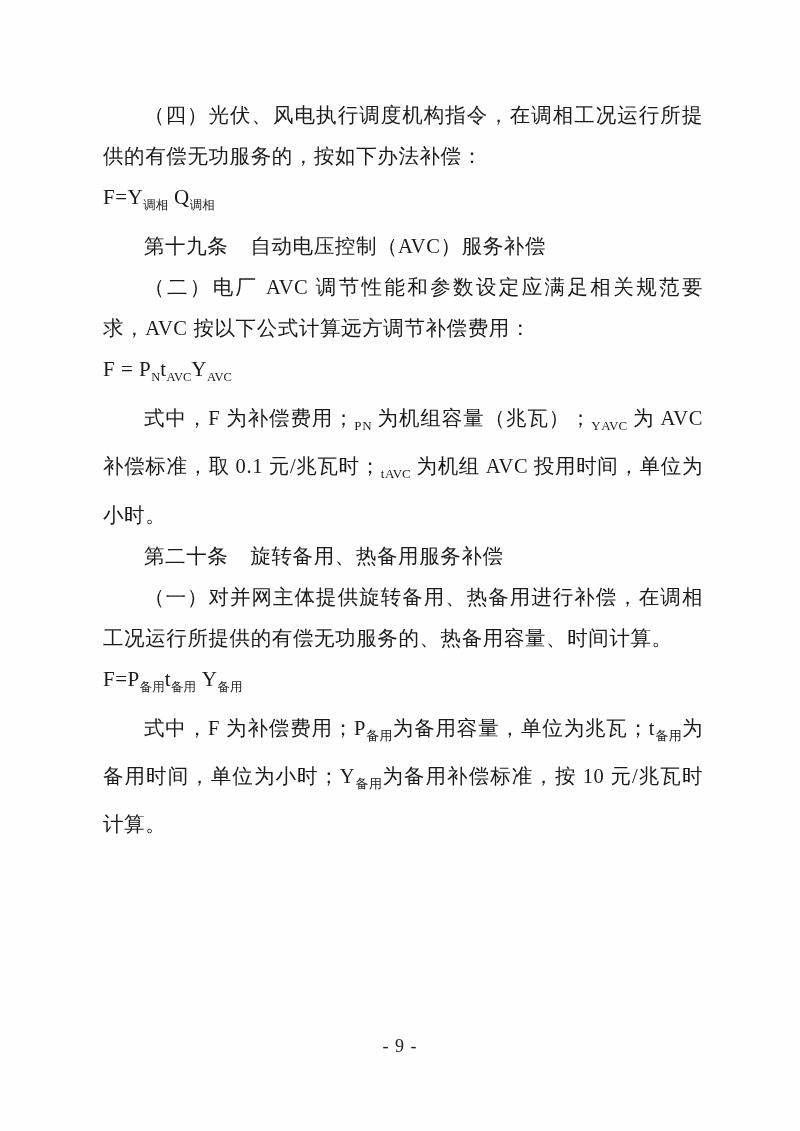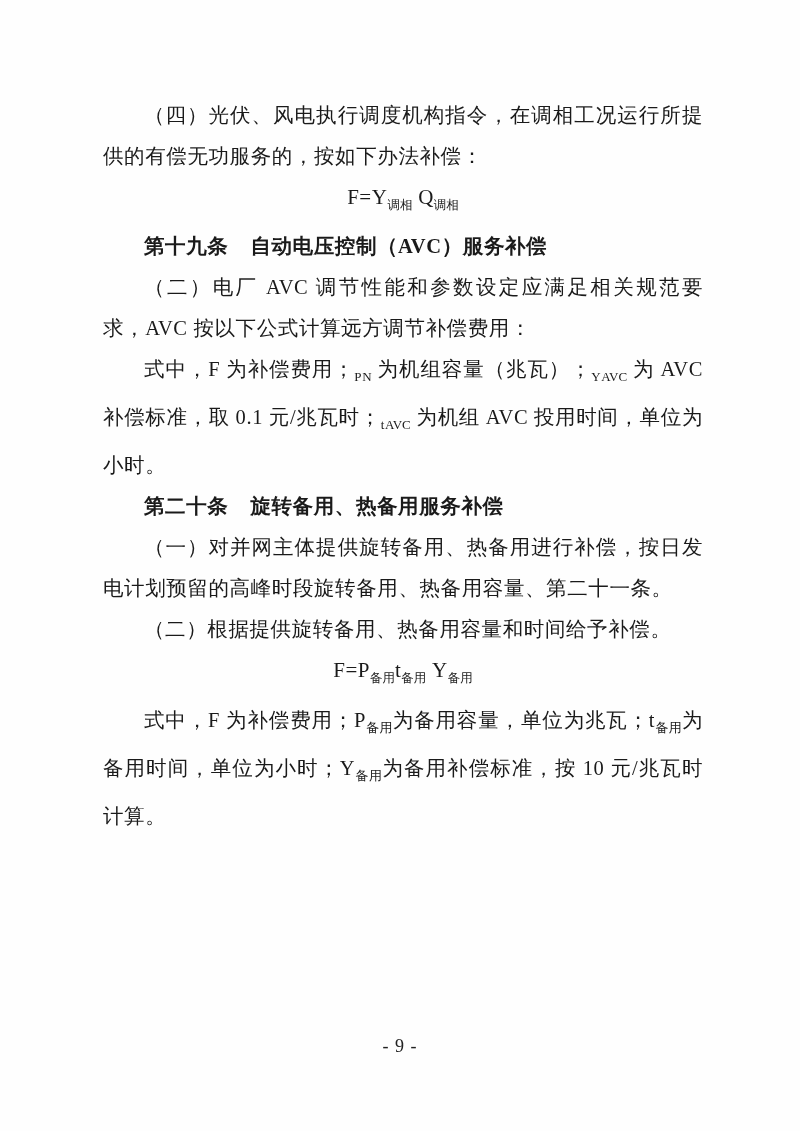--- a/index.html
+++ b/index.html
@@ -34,28 +34,28 @@
     line-height: 41px;
     text-align: justify;
     text-justify: inter-ideograph;
     letter-spacing: 0.6px;
   }
   .indent {
     text-indent: 41px;
   }
   .heading {
     text-indent: 41px;
-    font-weight: bold;
+    font-weight: normal;
   }
   .heading .gap {
     display: inline-block;
     width: 22px;
   }
   .formula {
-    text-align: center;
+    text-align: left;
     text-indent: 0;
     font-size: 21px;
     line-height: 41px;
     letter-spacing: 0.5px;
   }
   .formula .fsub {
     font-size: 12.5px;
     vertical-align: sub;
     letter-spacing: 0;
   }
@@ -92,28 +92,28 @@
     <p class="indent">（四）光伏、风电执行调度机构指令，在调相工况运行所提供的有偿无功服务的，按如下办法补偿：</p>
 
     <p class="formula">F=Y<span class="fsub">调相</span>&nbsp;Q<span class="fsub">调相</span></p>
 
 
     <p class="heading"><span>第十九条</span><span class="gap"></span><span>自动电压控制（AVC）服务补偿</span></p>
 
 
     <p class="indent">（二）电厂 <span class="lat">AVC</span> 调节性能和参数设定应满足相关规范要求，<span class="lat">AVC</span> 按以下公式计算远方调节补偿费用：</p>
 
+    <p class="formula">F = P<span class="fsub">N</span>t<span class="fsub">AVC</span>Y<span class="fsub">AVC</span></p>
 
     <p class="indent">式中，<span class="lat">F</span> 为补偿费用；<span class="lat"><span class="sup-n">P</span><span class="sub">N</span></span> 为机组容量（兆瓦）；<span class="lat"><span class="sup-n">Y</span><span class="sub">AVC</span></span> 为 <span class="lat">AVC</span> 补偿标准，取 <span class="lat">0.1</span> 元/兆瓦时；<span class="lat"><span class="sup-n">t</span><span class="sub">AVC</span></span> 为机组 <span class="lat">AVC</span> 投用时间，单位为小时。</p>
 
     <p class="heading"><span>第二十条</span><span class="gap"></span><span>旋转备用、热备用服务补偿</span></p>
 
-    <p class="indent">（一）对并网主体提供旋转备用、热备用进行补偿，按日发电计划预留的高峰时段旋转备用、热备用容量、第二十一条。</p>
+    <p class="indent">（一）对并网主体提供旋转备用、热备用进行补偿，在调相工况运行所提供的有偿无功服务的、热备用容量、时间计算。</p>
 
-    <p class="indent">（二）根据提供旋转备用、热备用容量和时间给予补偿。</p>
 
     <p class="formula">F=P<span class="fsub">备用</span>t<span class="fsub">备用</span>&nbsp;Y<span class="fsub">备用</span></p>
 
     <p class="indent">式中，<span class="lat">F</span> 为补偿费用；<span class="lat">P</span><span class="sub">备用</span>为备用容量，单位为兆瓦；<span class="lat">t</span><span class="sub">备用</span>为备用时间，单位为小时；<span class="lat">Y</span><span class="sub">备用</span>为备用补偿标准，按 <span class="lat">10</span> 元/兆瓦时计算。</p>
 
 
   </div>
 
   <div class="pager">- 9 -</div>
 </div>

